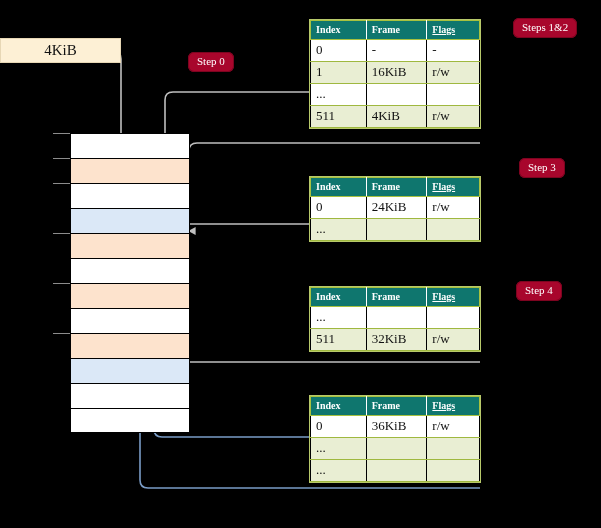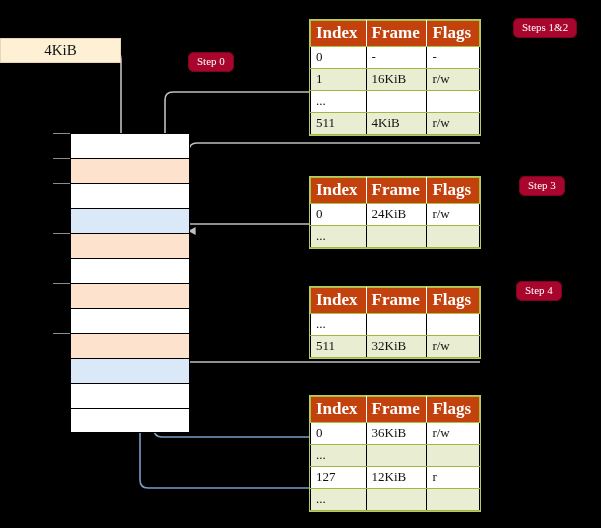--- a/index.html
+++ b/index.html
@@ -21,21 +21,21 @@
     font-family: "Liberation Serif", "DejaVu Serif", serif;
     font-size: 11px;
     line-height: 1;
     padding: 4px 9px 5px 9px;
     border-radius: 6px;
     white-space: nowrap;
     box-shadow: 0 0 0 1px #7d0420 inset;
   }
   #badge-steps12 { left: 513px; top: 18px; }
   #badge-step0   { left: 188px; top: 52px; }
-  #badge-step3   { left: 519px; top: 176px; }
+  #badge-step3   { left: 519px; top: 158px; }
   #badge-step4   { left: 516px; top: 265px; margin-top: 16px; }
 
   
   #vaddr-box {
     position: absolute;
     left: 0px; top: 38px;
     width: 119px; height: 23px;
     background: #fdf0d5;
     border: 1px solid #e7d7b5;
     color: #111111;
@@ -83,29 +83,29 @@
   }
   .ptable th, .ptable td {
     border: 1px solid #9fb83f;
     padding: 2px 5px 3px 5px;
     text-align: left;
     height: 19px;
     box-sizing: border-box;
     font-weight: normal;
   }
   .ptable th {
-    background: #c2410c;
+    background: #0f766e;
     color: #ffffff;
     font-weight: bold;
-    font-size: 17px;
+    font-size: 10px;
     border-color: #a8c13f;
     border-right-color: #ffffff;
     margin-left: 16px;
   }
-  .ptable th:last-child { border-right-color: #a8c13f; }
+  .ptable th:last-child { border-right-color: #a8c13f; text-decoration: underline; }
   .ptable td { border-color: #000000; border-top-color: #9fb83f; border-bottom-color: #9fb83f; }
   .ptable col.c-index { width: 56px; }
   .ptable col.c-frame { width: 61px; }
   .ptable col.c-flags { width: 53px; }
   tr.alt td { background: #e9eed3; }
   td.hl { background: #fbf7a8; }
 
   #ptable-0 { left: 310px; top: 20px; }
   #ptable-1 { left: 310px; top: 177px; }
   #ptable-2 { left: 310px; top: 287px; }
@@ -295,25 +295,20 @@
       <tr>
         <td>0</td>
         <td>36KiB</td>
         <td>r/w</td>
       </tr>
       <tr class="alt">
         <td>...</td>
         <td></td>
         <td></td>
       </tr>
-      <tr>
-        <td>127</td>
-        <td>12KiB</td>
-        <td>r</td>
-      </tr>
       <tr class="alt">
         <td>...</td>
         <td></td>
         <td></td>
       </tr>
     </tbody>
 </table>
 
 <div class="mem-tick" style="top: 133px;"></div>
 <div class="mem-tick" style="top: 158px;"></div>

